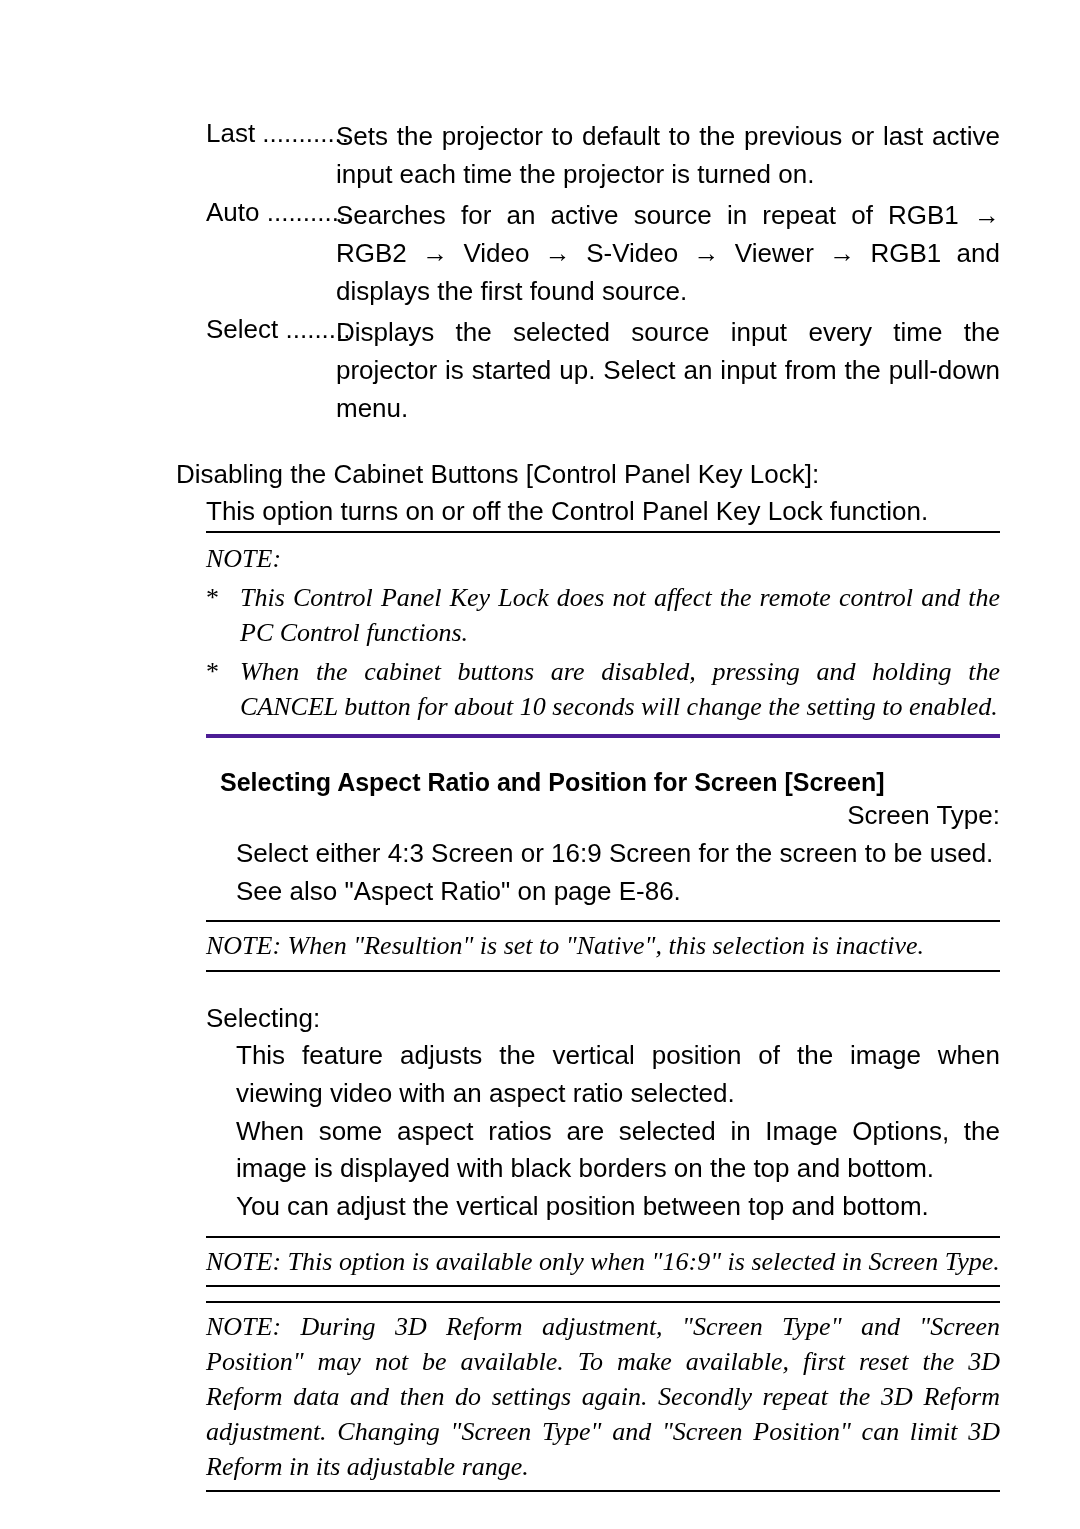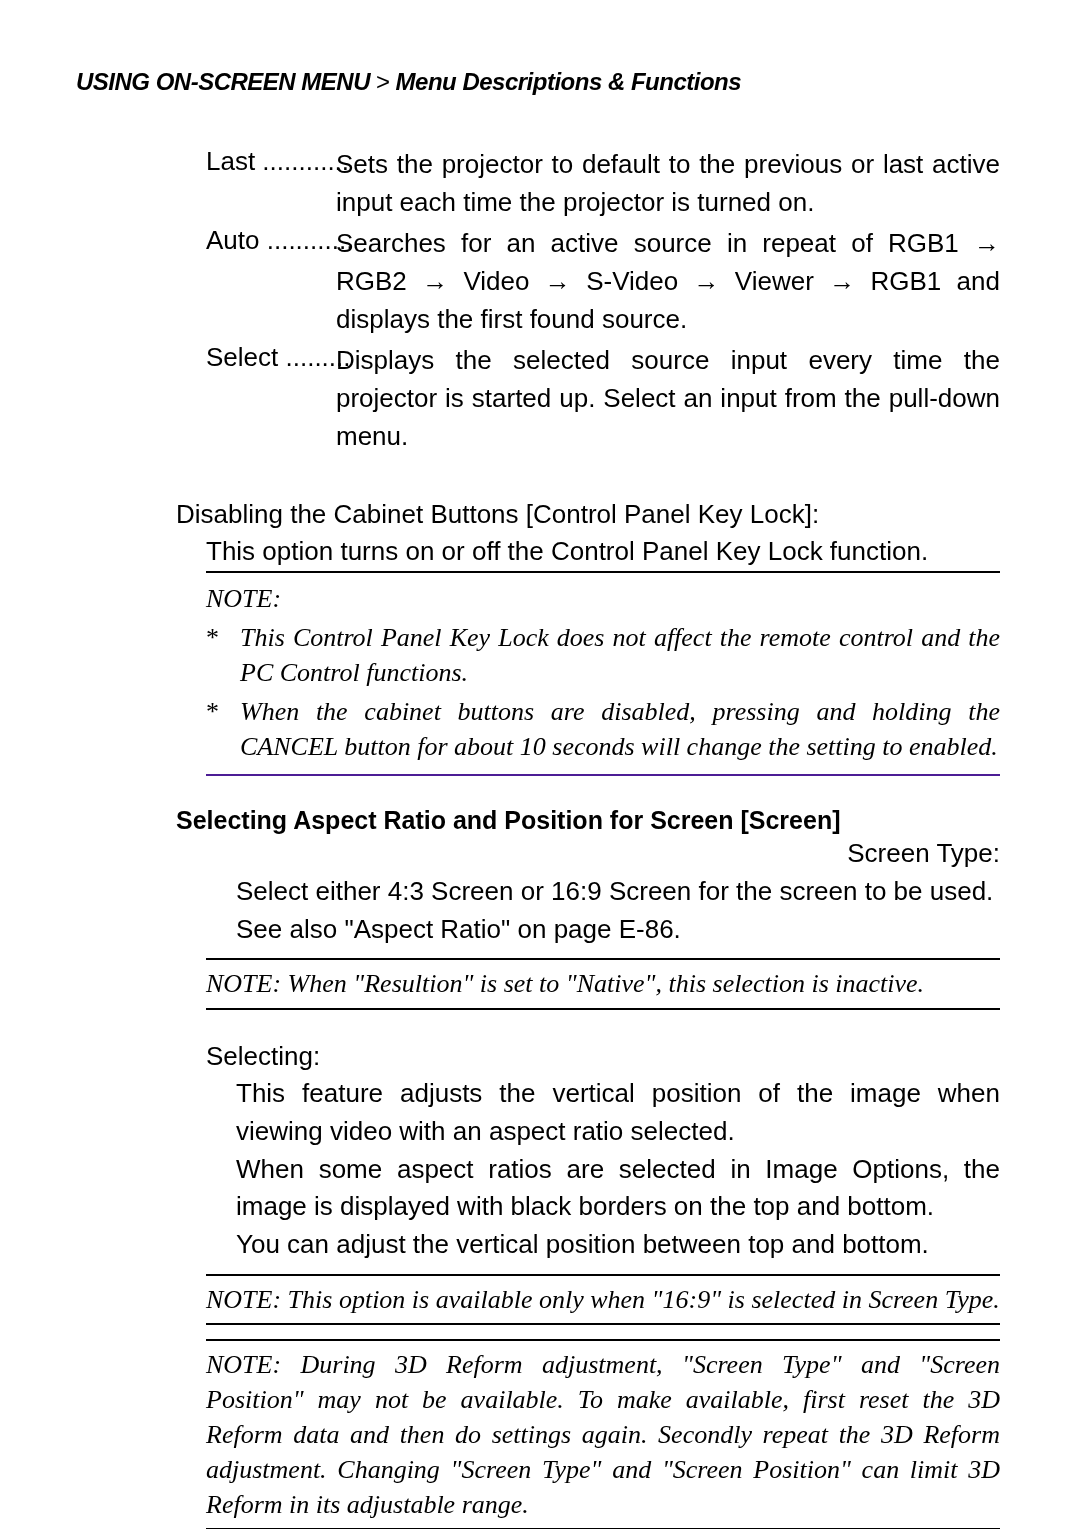--- a/index.html
+++ b/index.html
@@ -47,26 +47,26 @@
     text-align: justify;
   }
   .def-last .def-desc { text-align: justify; }
   .def-auto .def-desc { text-align: justify; }
   .def-select .def-desc { text-align: justify; }
   .para {
     font-size: 26px;
     line-height: 1.45;
   }
   .indent1 { padding-left: 30px; }
-  .section-gap { margin-top: 40px; }
+  .section-gap { margin-top: 28px; }
   .note-block {
     margin-left: 30px;
     margin-right: 0;
     border-top: 2px solid #000;
-    border-bottom: 2px solid #4c1d95;
+    border-bottom: 4px solid #4c1d95;
     padding: 8px 0 10px 0;
   }
   .note-block-inner {
     font-family: "Times New Roman", Times, serif;
     font-style: italic;
     font-size: 26px;
     line-height: 1.35;
   }
   .note-label { font-family: "Times New Roman", serif; font-style: italic; }
   .bullet-row {
@@ -82,43 +82,41 @@
   .bullet-text {
     flex: 1;
     text-align: justify;
   }
   .section-heading {
     font-family: Helvetica, Arial, sans-serif;
     font-weight: 900;
     font-size: 25px;
     margin-top: 30px;
     letter-spacing: 0;
+    margin-left: 44px;
   }
   .note-single {
     margin-left: 30px;
     border-top: 2px solid #000;
     border-bottom: 2px solid #000;
     padding: 6px 0;
     font-family: "Times New Roman", Times, serif;
     font-style: italic;
     font-size: 26px;
     line-height: 1.35;
     text-align: justify;
     margin-top: 10px;
   }
   .note-single.stack { margin-top: 14px; }
 </style>
 </head>
 <body>
 
 <div class="page">
 
-  <div class="page-header">
-    <span>USING ON-SCREEN MENU</span><span class="gt">&gt;</span><span>Menu Descriptions &amp; Functions</span>
-  </div>
 
   <div class="content">
 
     <div style="padding-left:130px;">
       <div class="def-row def-last">
         <div class="def-term">Last ............</div>
         <div class="def-desc">Sets the projector to default to the previous or last active input each time the projector is turned on.</div>
       </div>
 
       <div class="def-row def-auto">

